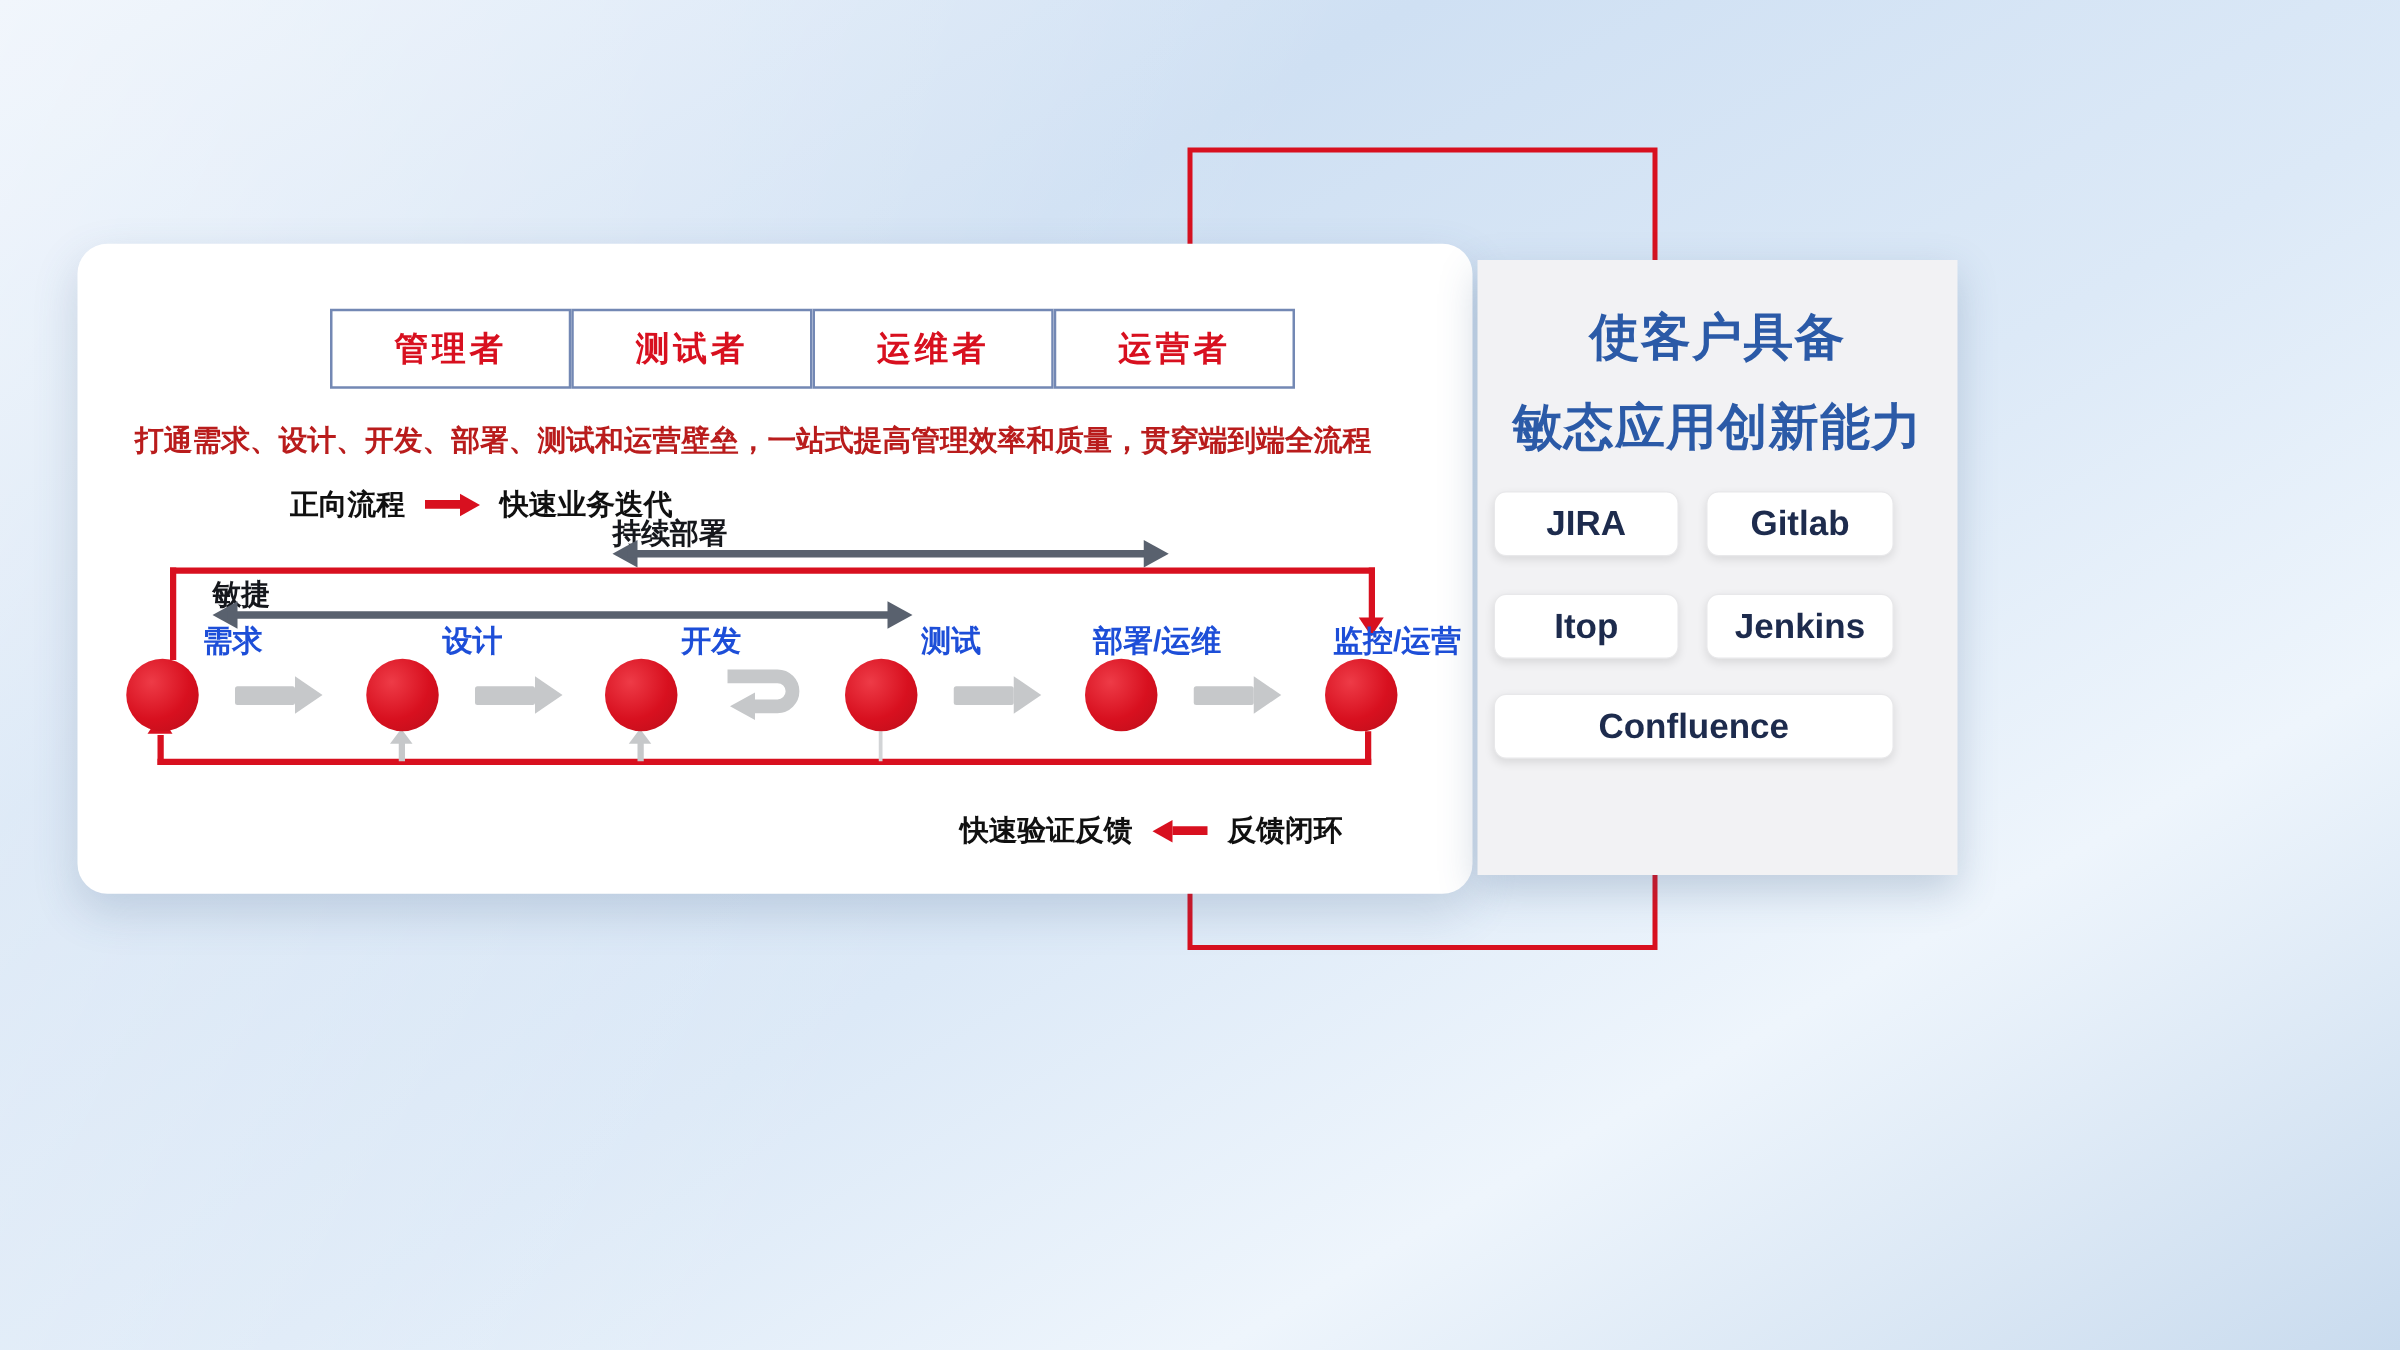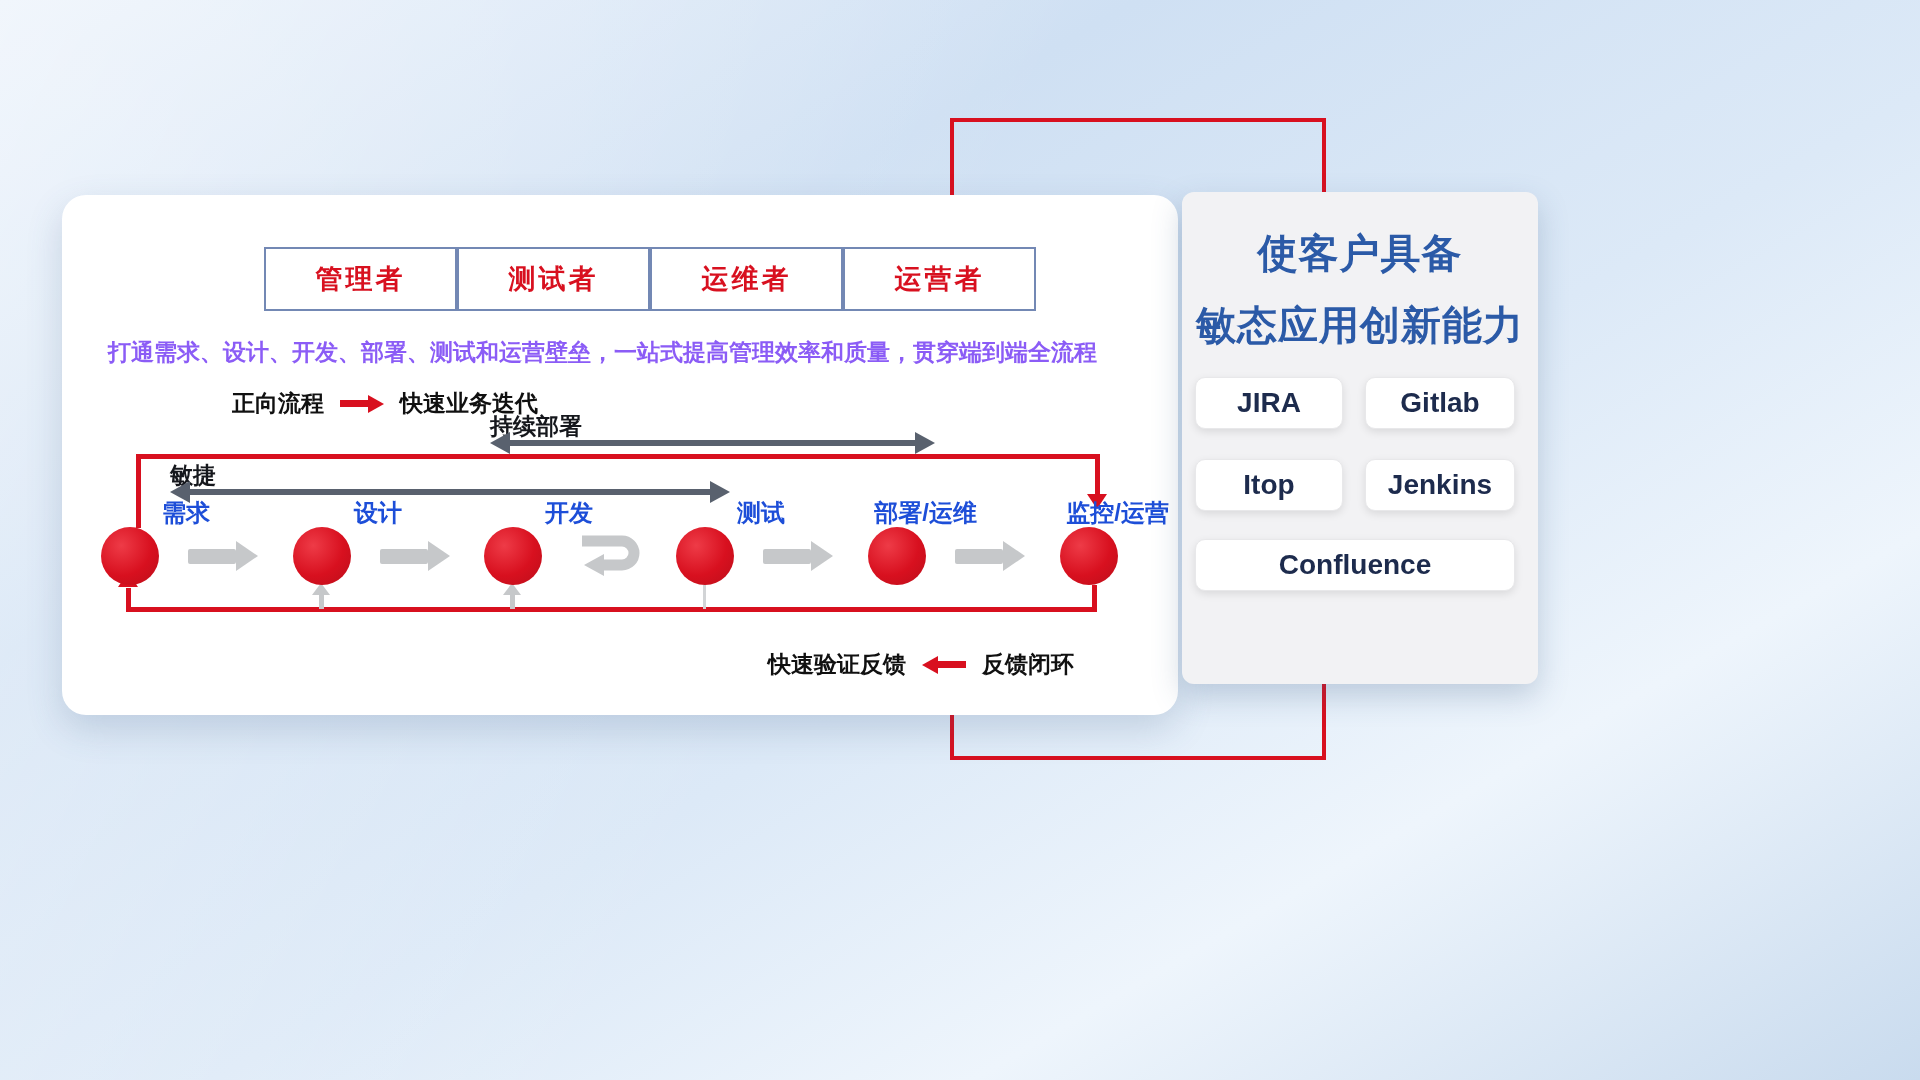--- a/index.html
+++ b/index.html
@@ -25,21 +25,21 @@
   }
 
   
   .roles { position:absolute; left:28px; top:52px; width:1120px; display:flex; justify-content:center; }
   .role-box {
     width:193px; height:64px; border:2px solid #7388b4; background:#fff;
     display:flex; align-items:center; justify-content:center;
     color:#d8101f; font-size:27px; font-weight:bold; letter-spacing:3px;
   }
 
-  .subtitle { position:absolute; left:46px; top:142px; width:1050px; font-size:23px; font-weight:bold; color:#8b5cf6; }
+  .subtitle { position:absolute; left:46px; top:142px; width:1050px; font-size:23px; font-weight:bold; color:#b91c1c; }
 
   
   .legend { position:absolute; display:flex; align-items:center; gap:16px; }
   .lg-text { font-size:23px; font-weight:bold; color:#101010; white-space:nowrap; }
   .r-arrow { display:inline-flex; align-items:center; }
   .r-arrow .bar { width:28px; height:7px; background:#d8101f; }
   .r-arrow .head-r { width:0; height:0; border-top:9px solid transparent; border-bottom:9px solid transparent; border-left:16px solid #d8101f; }
   .r-arrow .head-l { width:0; height:0; border-top:9px solid transparent; border-bottom:9px solid transparent; border-right:16px solid #d8101f; }
 
   
@@ -65,22 +65,22 @@
   .flow-arrow .bar { width:48px; height:15px; background:#c6c8ca; border-radius:2px; }
   .flow-arrow .head { width:0; height:0; border-top:15px solid transparent; border-bottom:15px solid transparent; border-left:22px solid #c6c8ca; }
 
   
   .fb-bar { position:absolute; width:5px; height:16px; background:#c6c8ca; }
   .fb-head { position:absolute; width:0; height:0; border-left:9px solid transparent; border-right:9px solid transparent; border-bottom:12px solid #c6c8ca; }
   .fb-thin { position:absolute; width:3px; height:24px; background:#d2d4d6; }
 
   
   .right-panel {
-    position:absolute; left:1182px; top:192px; width:356px; height:492px;
-    background:#f2f2f4; border-radius:12px;
+    position:absolute; left:1182px; top:208px; width:384px; height:492px;
+    background:#f2f2f4; border-radius:0;
     box-shadow:0 12px 30px rgba(60,90,130,.25);
   }
   .panel-title { position:absolute; left:0; width:100%; text-align:center; color:#2b5aa7; font-weight:bold; font-size:40px; letter-spacing:1px; }
   .pt1 { top:34px; }
   .pt2 { top:106px; }
   .tool {
     position:absolute; background:#ffffff; border:1px solid #e8e8ea; border-radius:10px;
     box-shadow:0 3px 8px rgba(0,0,0,.10);
     display:flex; align-items:center; justify-content:center;
     font-size:28px; font-weight:bold; color:#1d2b4d;

